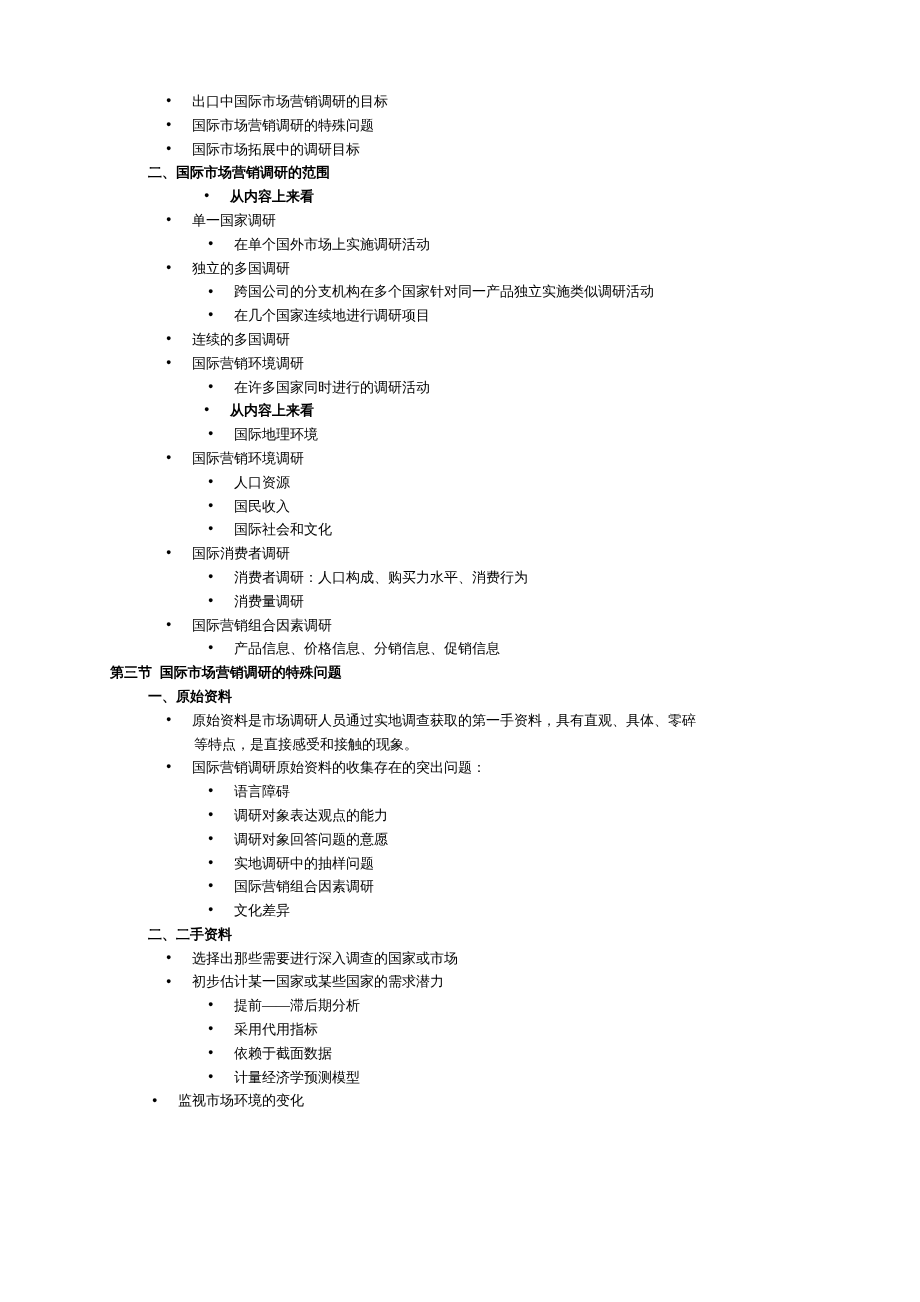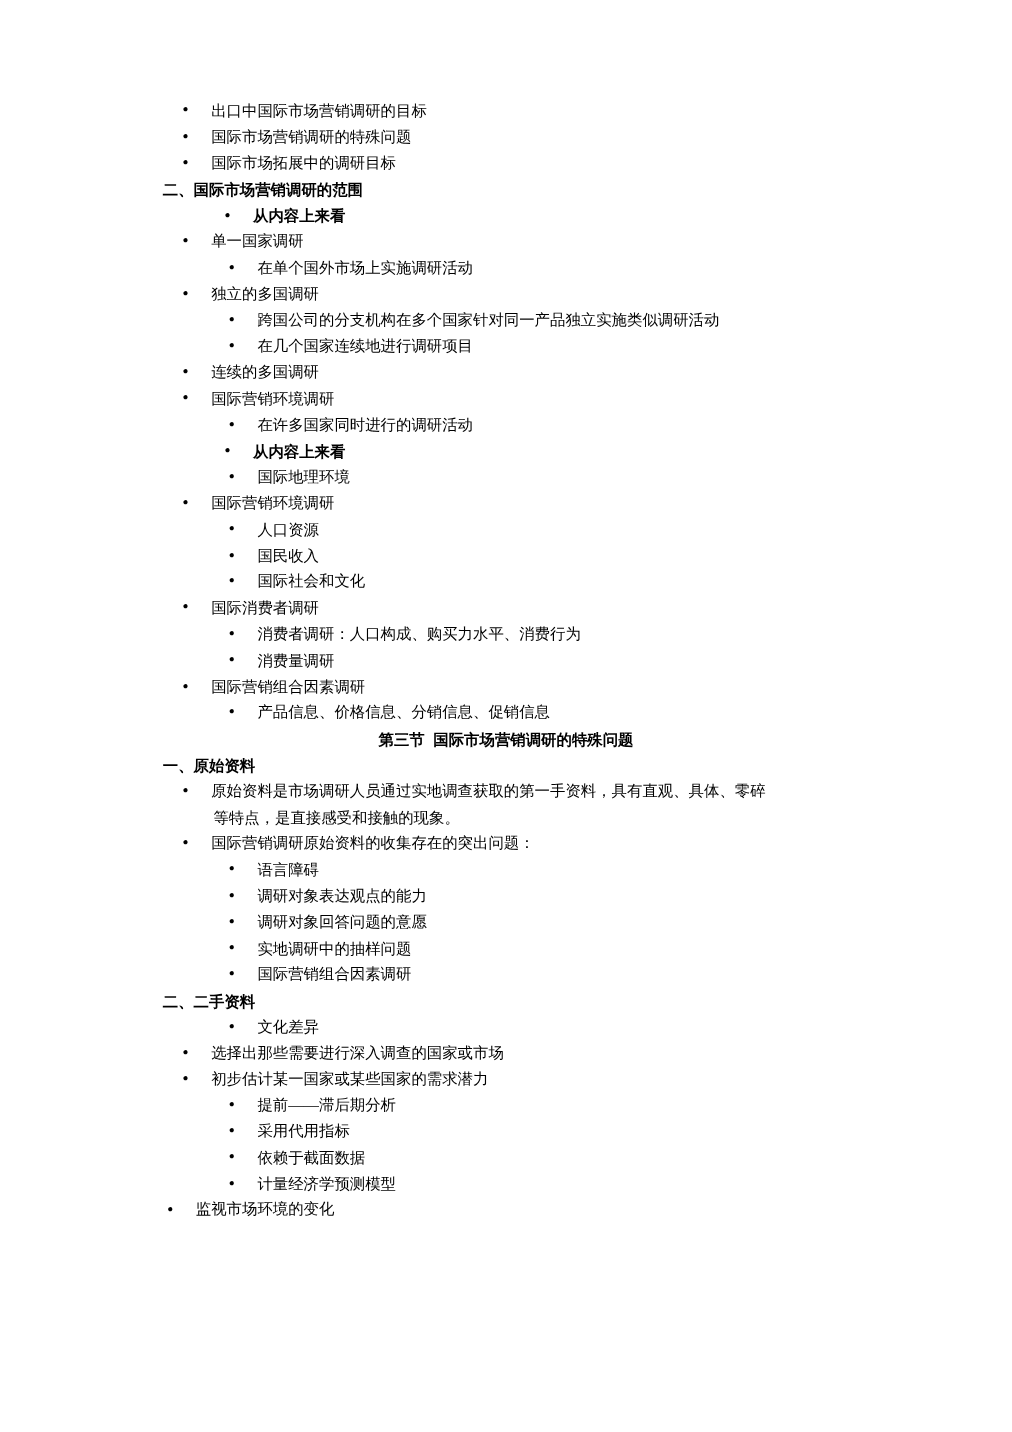--- a/index.html
+++ b/index.html
@@ -30,21 +30,21 @@
     position: relative;
     top: -2px;
   }
   .ind1 { padding-left: 56px; }
   .ind2 { padding-left: 98px; }
   .ind3 { padding-left: 42px; }
   .h0 { padding-left: 0px; }
   .sectiontitle {
     font-weight: bold;
     font-family: "SimHei", "黑体", sans-serif;
-    text-align: center;
+    text-align: left;
   }
 </style>
 </head>
 <body>
 
 <div id="content">
     <div class="line bul ind1">出口中国际市场营销调研的目标</div>
     <div class="line bul ind1">国际市场营销调研的特殊问题</div>
     <div class="line bul ind1">国际市场拓展中的调研目标</div>
     <div class="line bold h0">二、国际市场营销调研的范围</div>
@@ -71,22 +71,22 @@
     <div class="line sectiontitle">第三节  国际市场营销调研的特殊问题</div>
     <div class="line bold h0">一、原始资料</div>
     <div class="line bul ind1">原始资料是市场调研人员通过实地调查获取的第一手资料，具有直观、具体、零碎</div>
     <div class="line ind1">　　等特点，是直接感受和接触的现象。</div>
     <div class="line bul ind1">国际营销调研原始资料的收集存在的突出问题：</div>
     <div class="line bul ind2">语言障碍</div>
     <div class="line bul ind2">调研对象表达观点的能力</div>
     <div class="line bul ind2">调研对象回答问题的意愿</div>
     <div class="line bul ind2">实地调研中的抽样问题</div>
     <div class="line bul ind2">国际营销组合因素调研</div>
+    <div class="line bul ind2">文化差异</div>
     <div class="line bold h0">二、二手资料</div>
-    <div class="line bul ind2">文化差异</div>
     <div class="line bul ind1">选择出那些需要进行深入调查的国家或市场</div>
     <div class="line bul ind1">初步估计某一国家或某些国家的需求潜力</div>
     <div class="line bul ind2">提前——滞后期分析</div>
     <div class="line bul ind2">采用代用指标</div>
     <div class="line bul ind2">依赖于截面数据</div>
     <div class="line bul ind2">计量经济学预测模型</div>
     <div class="line bul ind3">监视市场环境的变化</div>
   </div>
 
 </body></html>

